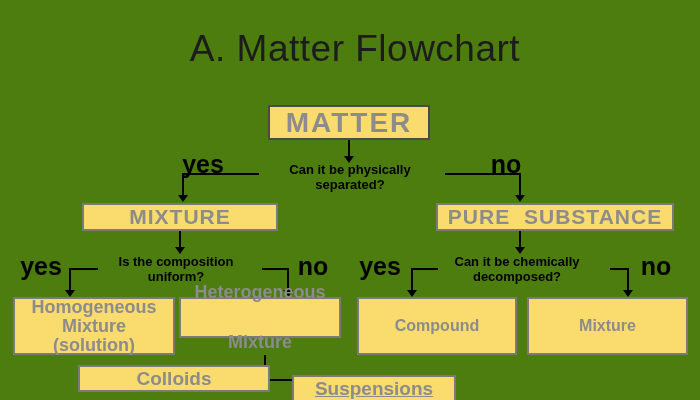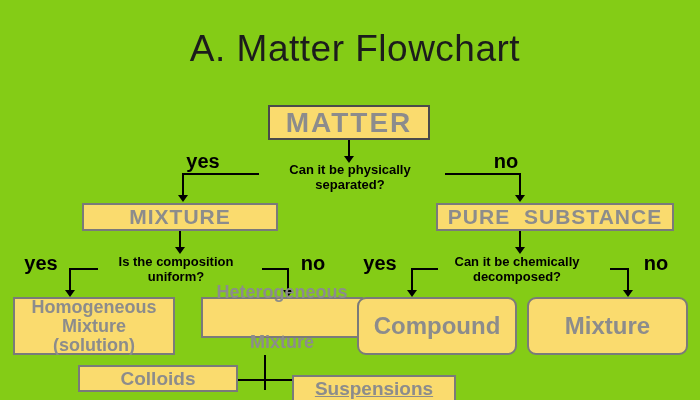--- a/index.html
+++ b/index.html
@@ -1,41 +1,41 @@
 <!DOCTYPE html>
 <html style="--box_fill: #FADB6E; --box_border: #7A7A7A; --matter_border: #4A4A4A; --box_text: #8C8C8C; --line: #000000;"><head>
 <meta charset="utf-8">
 <style>
   html,body{margin:0;padding:0;background:#ffffff;}
   #stage{
-    position:relative;width:700px;height:400px;background:#84cc16;overflow:hidden;
+    position:relative;width:700px;height:400px;background:#4d7c0f;overflow:hidden;
     font-family:"Liberation Sans", sans-serif;
   }
   .title{
     position:absolute;left:10px;top:28px;width:690px;text-align:center;
     font-size:37px;font-weight:400;color:#1c1c1c;letter-spacing:0.5px;
   }
   .box{
     position:absolute;background:var(--box_fill);border:2px solid var(--box_border);
     display:flex;flex-direction:column;align-items:center;justify-content:center;
     color:var(--box_text);font-weight:bold;text-align:left;box-sizing:border-box;
     line-height:1.05;
   }
   .box.matter{border-color:var(--matter_border);font-size:28px;letter-spacing:2px;}
   .box.l2{font-size:21px;letter-spacing:1px;}
   .box.pure{word-spacing:7px;margin-left:36px;}
   .box.l3{font-size:18px;line-height:19px;}
-  .box.l3single{font-size:24px;border-radius:9px;}
+  .box.l3single{font-size:16px;}
   .box.l4{font-size:19px;}
   .qtext{
     position:absolute;text-align:center;font-size:13px;font-weight:bold;color:#000;
     line-height:15px;
   }
   .ynlabel{
-    position:absolute;text-align:center;font-size:20px;font-weight:bold;color:#000;
+    position:absolute;text-align:center;font-size:25px;font-weight:bold;color:#000;
     width:60px;
   }
   .line{position:absolute;background:#000;}
   .arrowhead{
     position:absolute;width:0;height:0;
     border-left:5px solid transparent;border-right:5px solid transparent;
     border-top:7px solid #000;
   }
 </style>
 </head>
@@ -109,36 +109,36 @@
   <div class="line" style="left:610px;top:268px;width:19px;height:2px;"></div>
   <div class="line" style="left:627px;top:268px;width:2px;height:23px;"></div>
   <div class="arrowhead" style="left:623px;top:290px;"></div>
 
   <div class="box l3" style="left:13px;top:297px;width:162px;height:58px;">
     <div>Homogeneous</div>
     <div>Mixture</div>
     <div>(solution)</div>
   </div>
 
-  <div class="box l3" style="left:201px;top:297px;width:162px;height:41px;gap:31px;">
+  <div class="box l3" style="left:179px;top:297px;width:162px;height:41px;gap:31px;">
     <div>Heterogeneous</div>
     <div>Mixture</div>
   </div>
 
   <div class="box l3single" style="left:357px;top:297px;width:160px;height:58px;">
     <span>Compound</span>
   </div>
 
   <div class="box l3single" style="left:527px;top:297px;width:161px;height:58px;">
     <span>Mixture</span>
   </div>
 
   <div class="line" style="left:264px;top:355px;width:2px;height:35px;"></div>
   <div class="line" style="left:238px;top:379px;width:54px;height:2px;"></div>
 
-  <div class="box l4" style="left:78px;top:365px;width:160px;height:27px;">
+  <div class="box l4" style="left:78px;top:365px;width:192px;height:27px;">
     <span>Colloids</span>
   </div>
   <div class="box l4" style="left:292px;top:375px;width:164px;height:27px;text-decoration:underline;">
     <span>Suspensions</span>
   </div>
 
 </div>
 
 </body></html>

